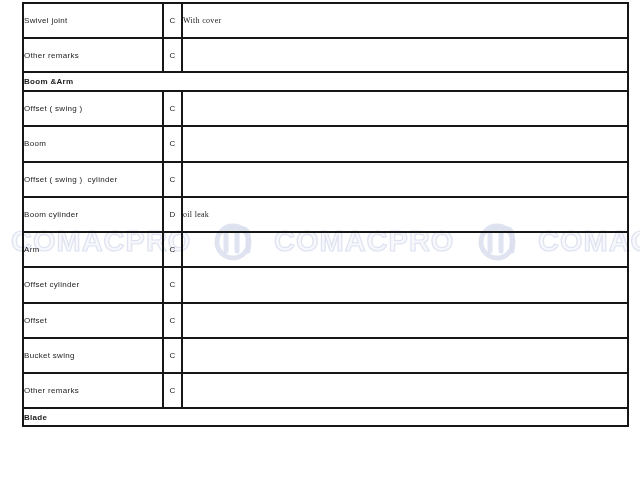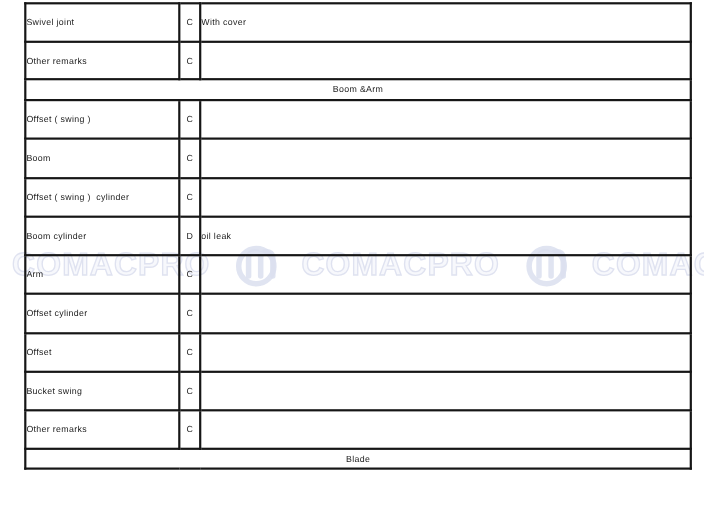--- a/index.html
+++ b/index.html
@@ -69,25 +69,25 @@
     overflow: hidden;
     white-space: pre;
   }
   tr.row-item { height: 34px; }
   tr.row-first { height: 34px; }
   tr.row-second { height: 33px; }
   tr.row-section { height: 18px; }
   tr.row-section-last { height: 17px; }
   td.c-label  { padding-left: 8px; }
   td.c-code   { text-align: center; font-size: 8.5px; }
-  td.c-remark { padding-left: 6px; }
+  td.c-remark { padding-left: 6px; font-family: Liberation Serif, serif; }
   td.c-section {
-    text-align: center;
     font-size: 11px;
     letter-spacing: 0.6px;
+    font-weight: bold;
   }
 </style>
 </head>
 <body>
 
 <div class="screen">
 
   <div class="watermark-layer">
     <div class="wm-tile t1">
       <svg class="wm-logo" width="58" height="44" viewBox="0 0 58 44">

